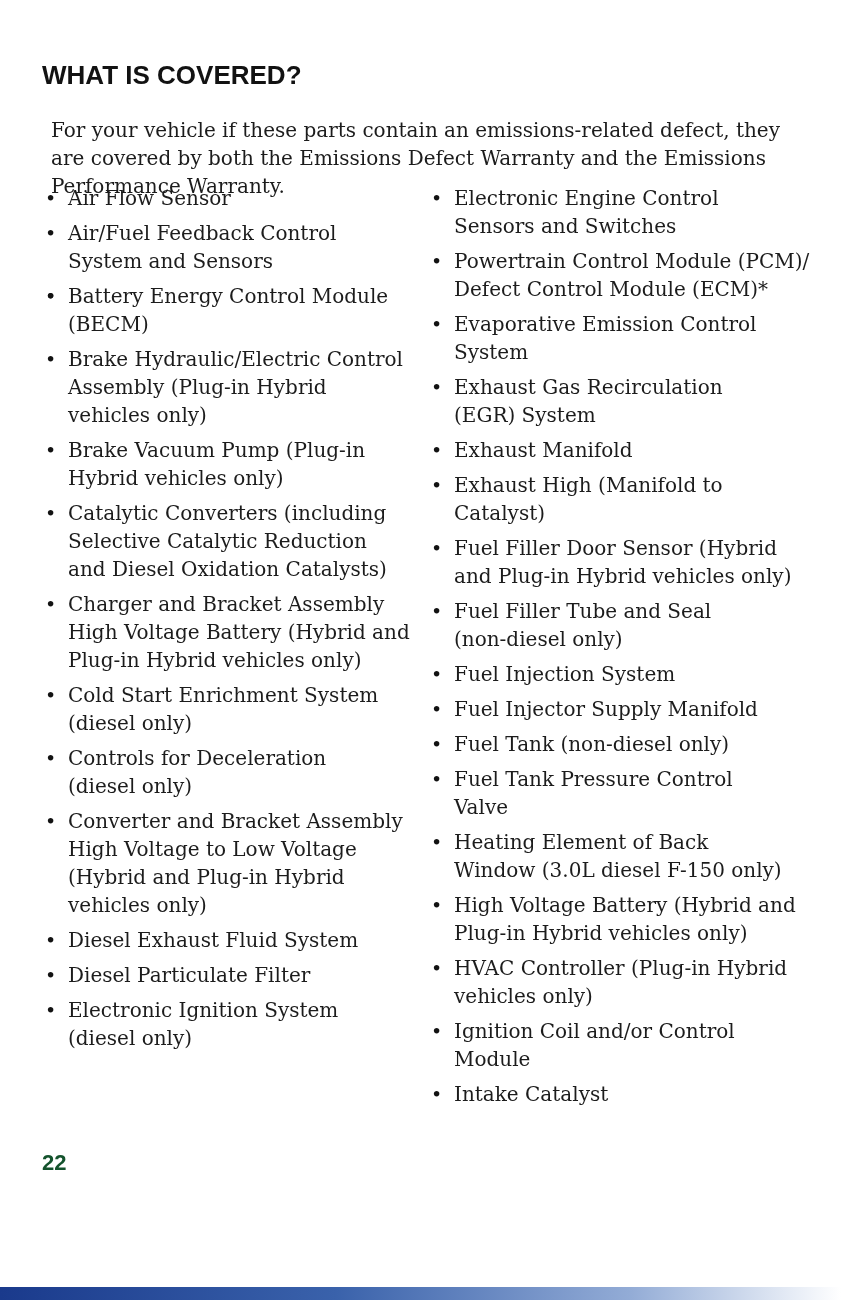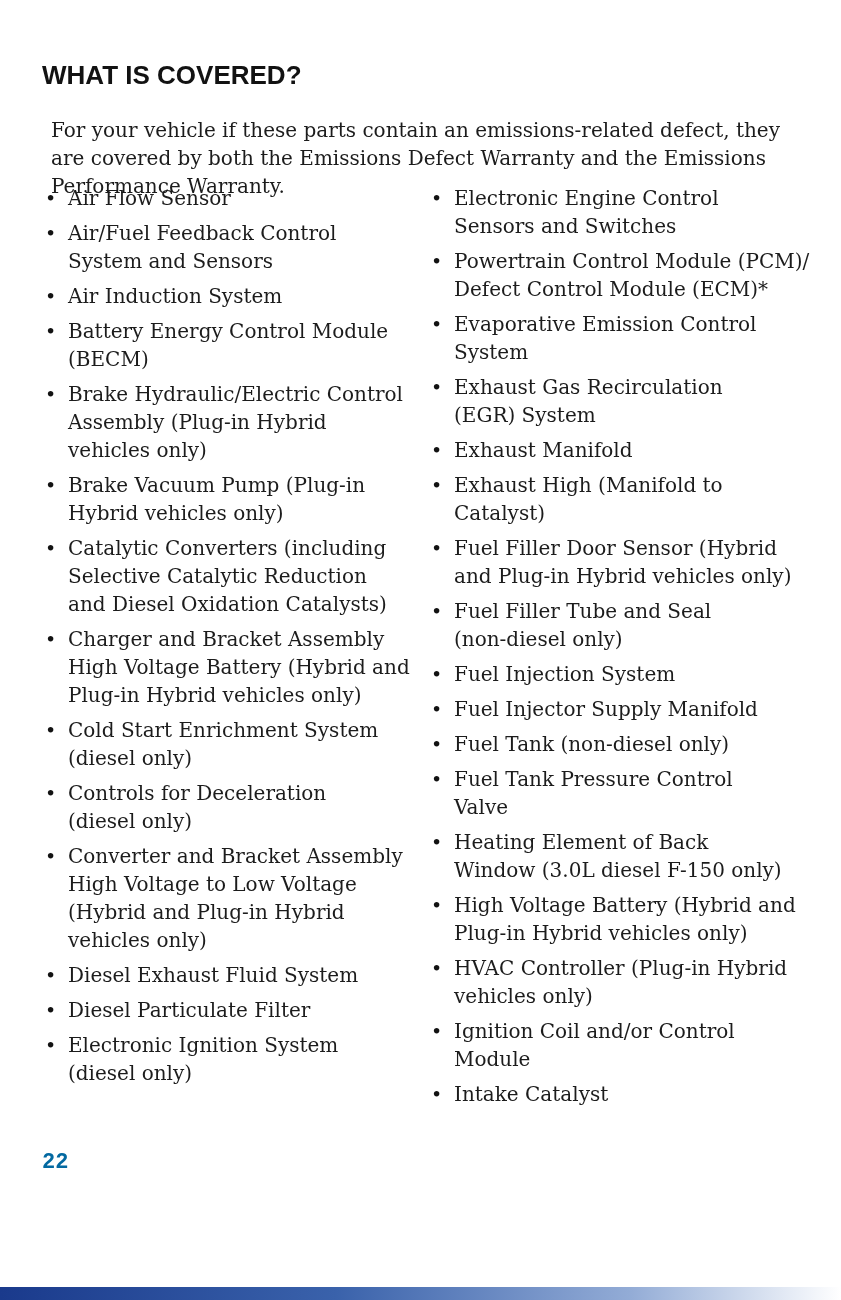--- a/index.html
+++ b/index.html
@@ -66,24 +66,24 @@
     line-height: 28px;
     color: #121212;
   }
   .item-text {
     white-space: pre-line;
   }
   .page-number {
     position: absolute;
     left: 42px;
     top: 1150px;
-    font-family: Liberation Mono, monospace;
+    font-family: Liberation Sans, sans-serif;
     font-weight: 700;
     font-size: 22px;
-    color: #0369a1;
+    color: #14532d;
   }
   .footer-bar {
     position: absolute;
     left: 0;
     bottom: 0;
     width: 100%;
     height: 13px;
     
     background: #ffffff;
   }
@@ -97,21 +97,21 @@
 
   <p class="intro">For your vehicle if these parts contain an emissions-related defect, they
 are covered by both the Emissions Defect Warranty and the Emissions
 Performance Warranty.</p>
 
   <div class="columns">
     <ul class="col col-left">
         <li class="item"><span class="bullet">•</span><span class="item-text">Air Flow Sensor</span></li>
         <li class="item"><span class="bullet">•</span><span class="item-text">Air/Fuel Feedback Control
 System and Sensors</span></li>
-        <li class="item"><span class="bullet">•</span><span class="item-text">Air Induction System</span></li>
+        <li class="item"><span class="bullet">•</span></li>
         <li class="item"><span class="bullet">•</span><span class="item-text">Battery Energy Control Module
 (BECM)</span></li>
         <li class="item"><span class="bullet">•</span><span class="item-text">Brake Hydraulic/Electric Control
 Assembly (Plug-in Hybrid
 vehicles only)</span></li>
         <li class="item"><span class="bullet">•</span><span class="item-text">Brake Vacuum Pump (Plug-in
 Hybrid vehicles only)</span></li>
         <li class="item"><span class="bullet">•</span><span class="item-text">Catalytic Converters (including
 Selective Catalytic Reduction
 and Diesel Oxidation Catalysts)</span></li>

